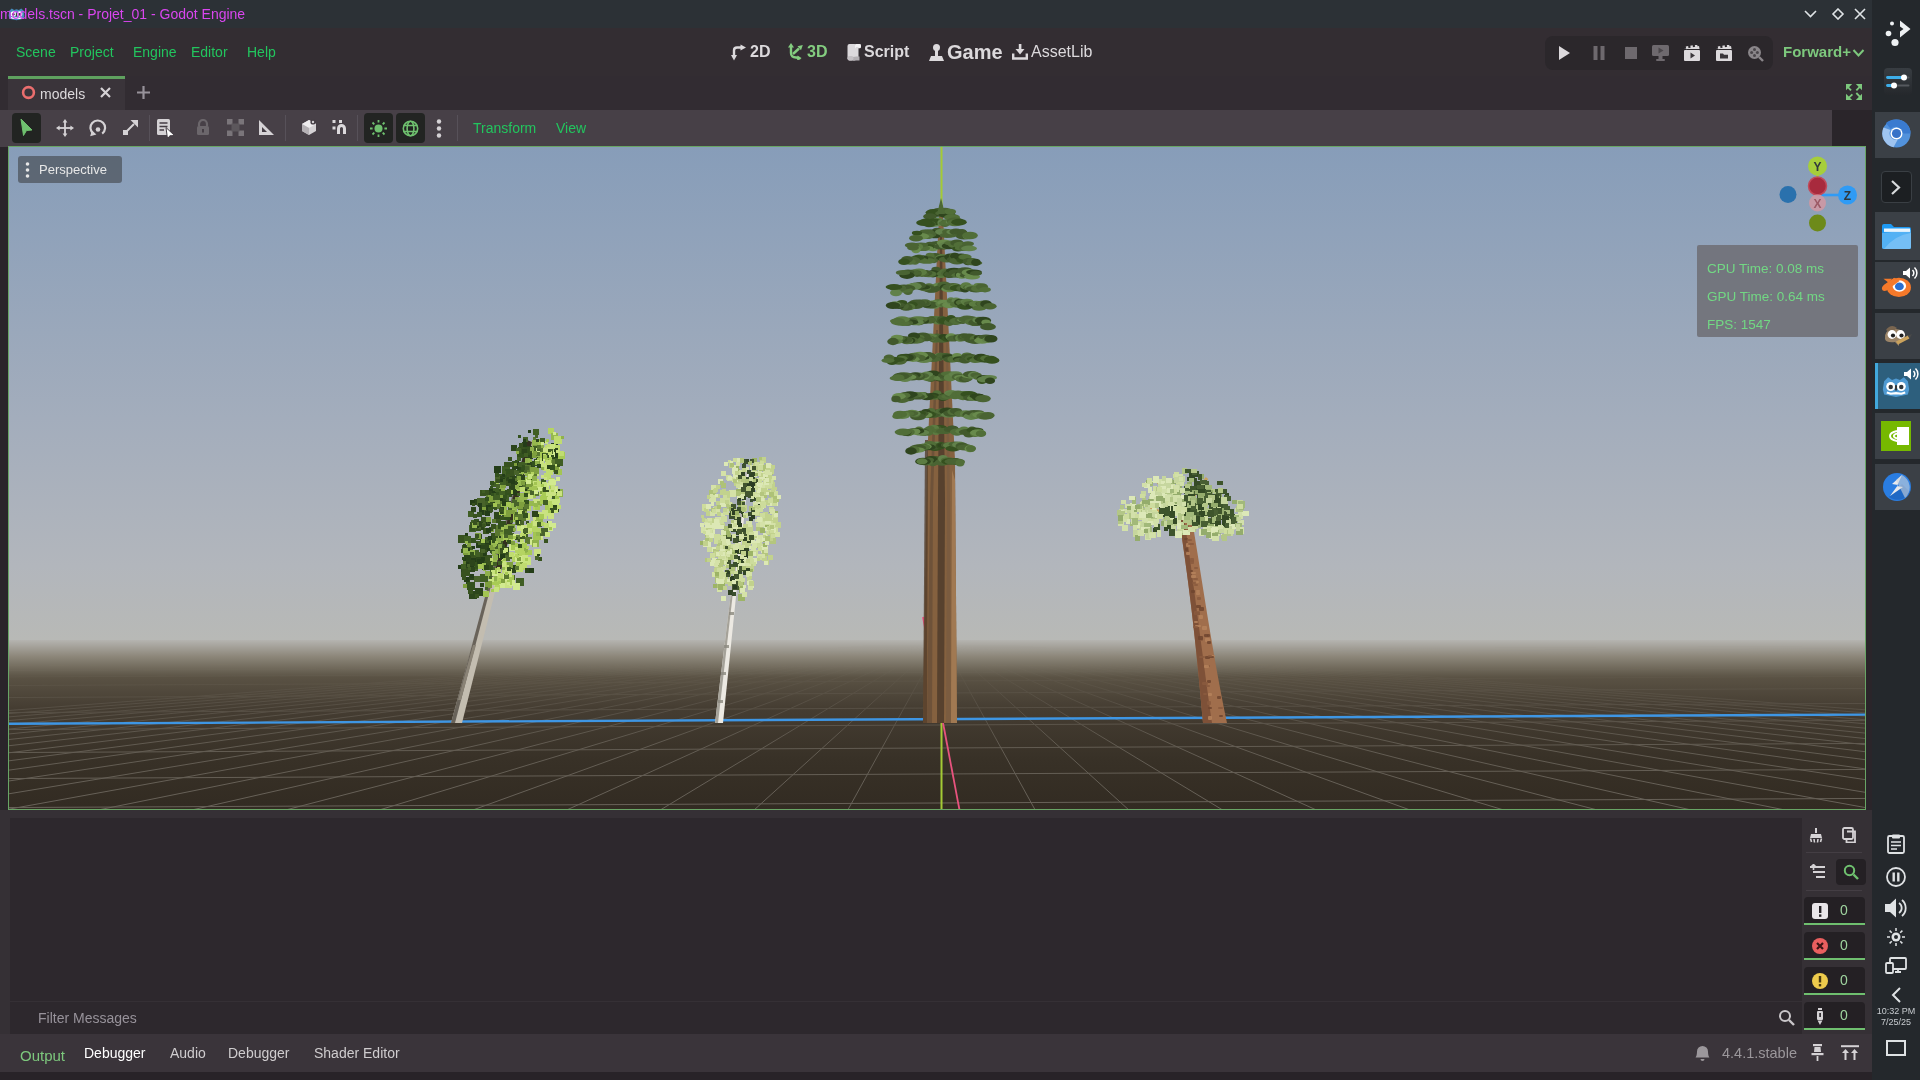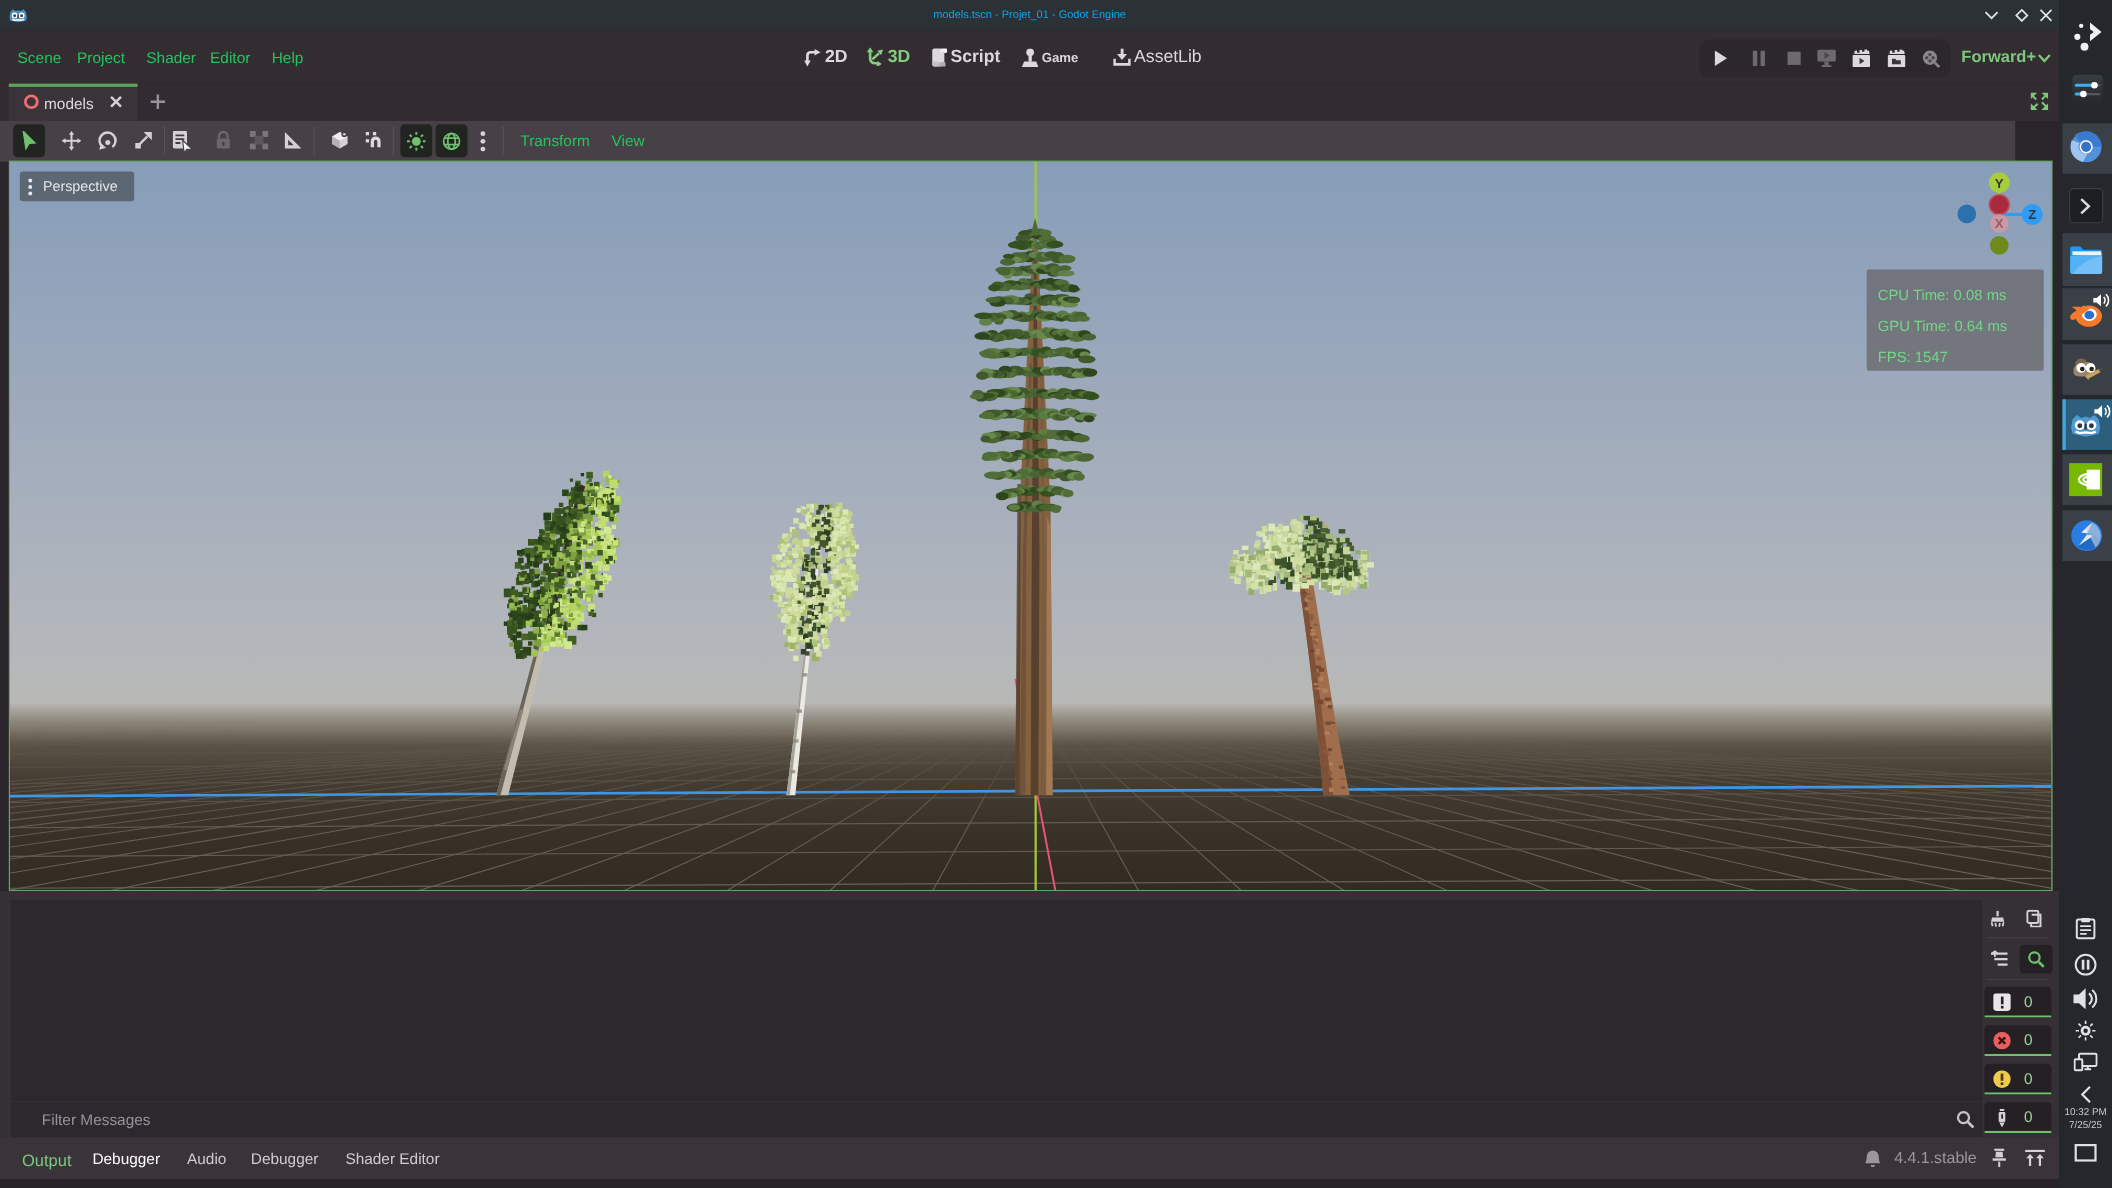--- a/index.html
+++ b/index.html
@@ -10,31 +10,31 @@
 <div class="abs" style="left:0;top:0;width:1872px;height:28px;background:#2c3136">
     <svg class="abs" style="left:7px;top:5px" width="19" height="18" viewBox="0 0 24 22">
       <path d="M3 7 L6 4 L9 6 L12 5 L15 6 L18 4 L21 7 L22 13 L21 17 L12 19 L3 17 L2 13 Z" fill="#478dbe"></path>
       <circle cx="8" cy="11" r="3.4" fill="#fff"></circle>
       <circle cx="16" cy="11" r="3.4" fill="#fff"></circle>
       <circle cx="8" cy="11.4" r="1.7" fill="#414042"></circle>
       <circle cx="16" cy="11.4" r="1.7" fill="#414042"></circle>
       <rect x="11.2" y="10" width="1.6" height="4" fill="#414042"></rect>
       <path d="M5 15.5 L8 16.5 L12 16 L16 16.5 L19 15.5" stroke="#fff" stroke-width="1.6" fill="none"></path>
     </svg>
-    <div class="abs" style="left:0;top:0;width:1872px;height:28px;line-height:28px;text-align:center;color:#0ea5e9;font-size:10px">models.tscn - Projet_01 - Godot Engine</div>
+    <div class="abs" style="left:0;top:0;width:1872px;height:28px;line-height:28px;color:#d946ef;font-size:14px">models.tscn - Projet_01 - Godot Engine</div>
     <svg class="abs" style="left:1804px;top:8px" width="68" height="12" viewBox="0 0 68 12">
 <path d="M1 3 L6.5 8.5 L12 3" stroke="#dfe3e6" stroke-width="1.6" fill="none"></path>
 <path d="M34 1 L39 6 L34 11 L29 6 Z" stroke="#dfe3e6" stroke-width="1.6" fill="none"></path>
 <path d="M51 1 L61 11 M61 1 L51 11" stroke="#dfe3e6" stroke-width="1.6" fill="none"></path>
 </svg>
   </div>
 <div class="abs" style="left:0;top:28px;width:1872px;height:48px;background:#332d32">
     <div class="abs mi" style="left:16px;top:0;height:48px;line-height:48px">Scene</div>
     <div class="abs mi" style="left:70px;top:0;height:48px;line-height:48px">Project</div>
-    <div class="abs mi" style="left:133px;top:0;height:48px;line-height:48px">Shader</div>
+    <div class="abs mi" style="left:133px;top:0;height:48px;line-height:48px">Engine</div>
     <div class="abs mi" style="left:191px;top:0;height:48px;line-height:48px">Editor</div>
     <div class="abs mi" style="left:247px;top:0;height:48px;line-height:48px">Help</div>
     <svg class="abs" style="left:731px;top:16px" width="16" height="17" viewBox="0 0 16 17">
       <path d="M3 12 L3 6.5 Q3 3.5 6 3.5 L10 3.5" stroke="#dcd9dc" stroke-width="2.4" fill="none"></path>
       <path d="M9.5 0.5 L15 3.5 L9.5 6.5 Z" fill="#dcd9dc"></path>
       <path d="M0 11 L6 11 L3 16.5 Z" fill="#dcd9dc"></path>
     </svg>
     <div class="abs" style="left:750px;top:0;height:48px;line-height:48px;color:#dcd9dc;font-size:16px;font-weight:bold">2D</div>
     <svg class="abs" style="left:787px;top:15px" width="18" height="18" viewBox="0 0 18 18">
       <path d="M4 4 L4 10 Q4 14.5 9 14.5 L11.5 14.8" stroke="#84cd80" stroke-width="2.4" fill="none"></path>
@@ -50,21 +50,21 @@
       <rect x="11" y="4" width="2.5" height="10" fill="#dcd9dc"></rect>
       <path d="M11.5 13.5 L14.5 13.5 L14.5 17.5 L8 17.5 L8 14 Z" fill="#b2aeb2"></path>
       <rect x="2.5" y="13" width="6" height="4.5" rx="2" fill="#c4c0c4"></rect>
     </svg>
     <div class="abs" style="left:864px;top:0;height:48px;line-height:48px;color:#dcd9dc;font-size:16px;font-weight:bold">Script</div>
     <svg class="abs" style="left:929px;top:16px" width="15" height="17" viewBox="0 0 15 17">
       <circle cx="7.5" cy="3.5" r="3.5" fill="#dcd9dc"></circle>
       <rect x="6" y="6" width="3" height="6" fill="#dcd9dc"></rect>
       <path d="M2 12 L13 12 L15 17 L0 17 Z" fill="#dcd9dc"></path>
     </svg>
-    <div class="abs" style="left:947px;top:0;height:48px;line-height:48px;color:#dcd9dc;font-size:12px;font-weight:bold">Game</div>
+    <div class="abs" style="left:947px;top:0;height:48px;line-height:48px;color:#dcd9dc;font-size:20px;font-weight:bold">Game</div>
     <svg class="abs" style="left:1012px;top:16px" width="16" height="16" viewBox="0 0 16 16">
       <rect x="6.8" y="0" width="2.6" height="7" fill="#dcd9dc"></rect>
       <path d="M3.5 5 L12.5 5 L8 10.5 Z" fill="#dcd9dc"></path>
       <path d="M1.2 9.5 L1.2 14.5 L14.8 14.5 L14.8 9.5" stroke="#dcd9dc" stroke-width="2.4" fill="none"></path>
     </svg>
     <div class="abs" style="left:1031px;top:0;height:48px;line-height:48px;color:#dcd9dc;font-size:16px;font-weight:normal">AssetLib</div>
     <div class="abs" style="left:1545px;top:8px;width:228px;height:34px;background:#2b272b;border-radius:8px"></div>
     <svg class="abs" style="left:1557px;top:18px" width="14" height="14" viewBox="0 0 14 14">
       <path d="M2 0 L13 7 L2 14 Z" fill="#dcd9dc"></path>
     </svg>

